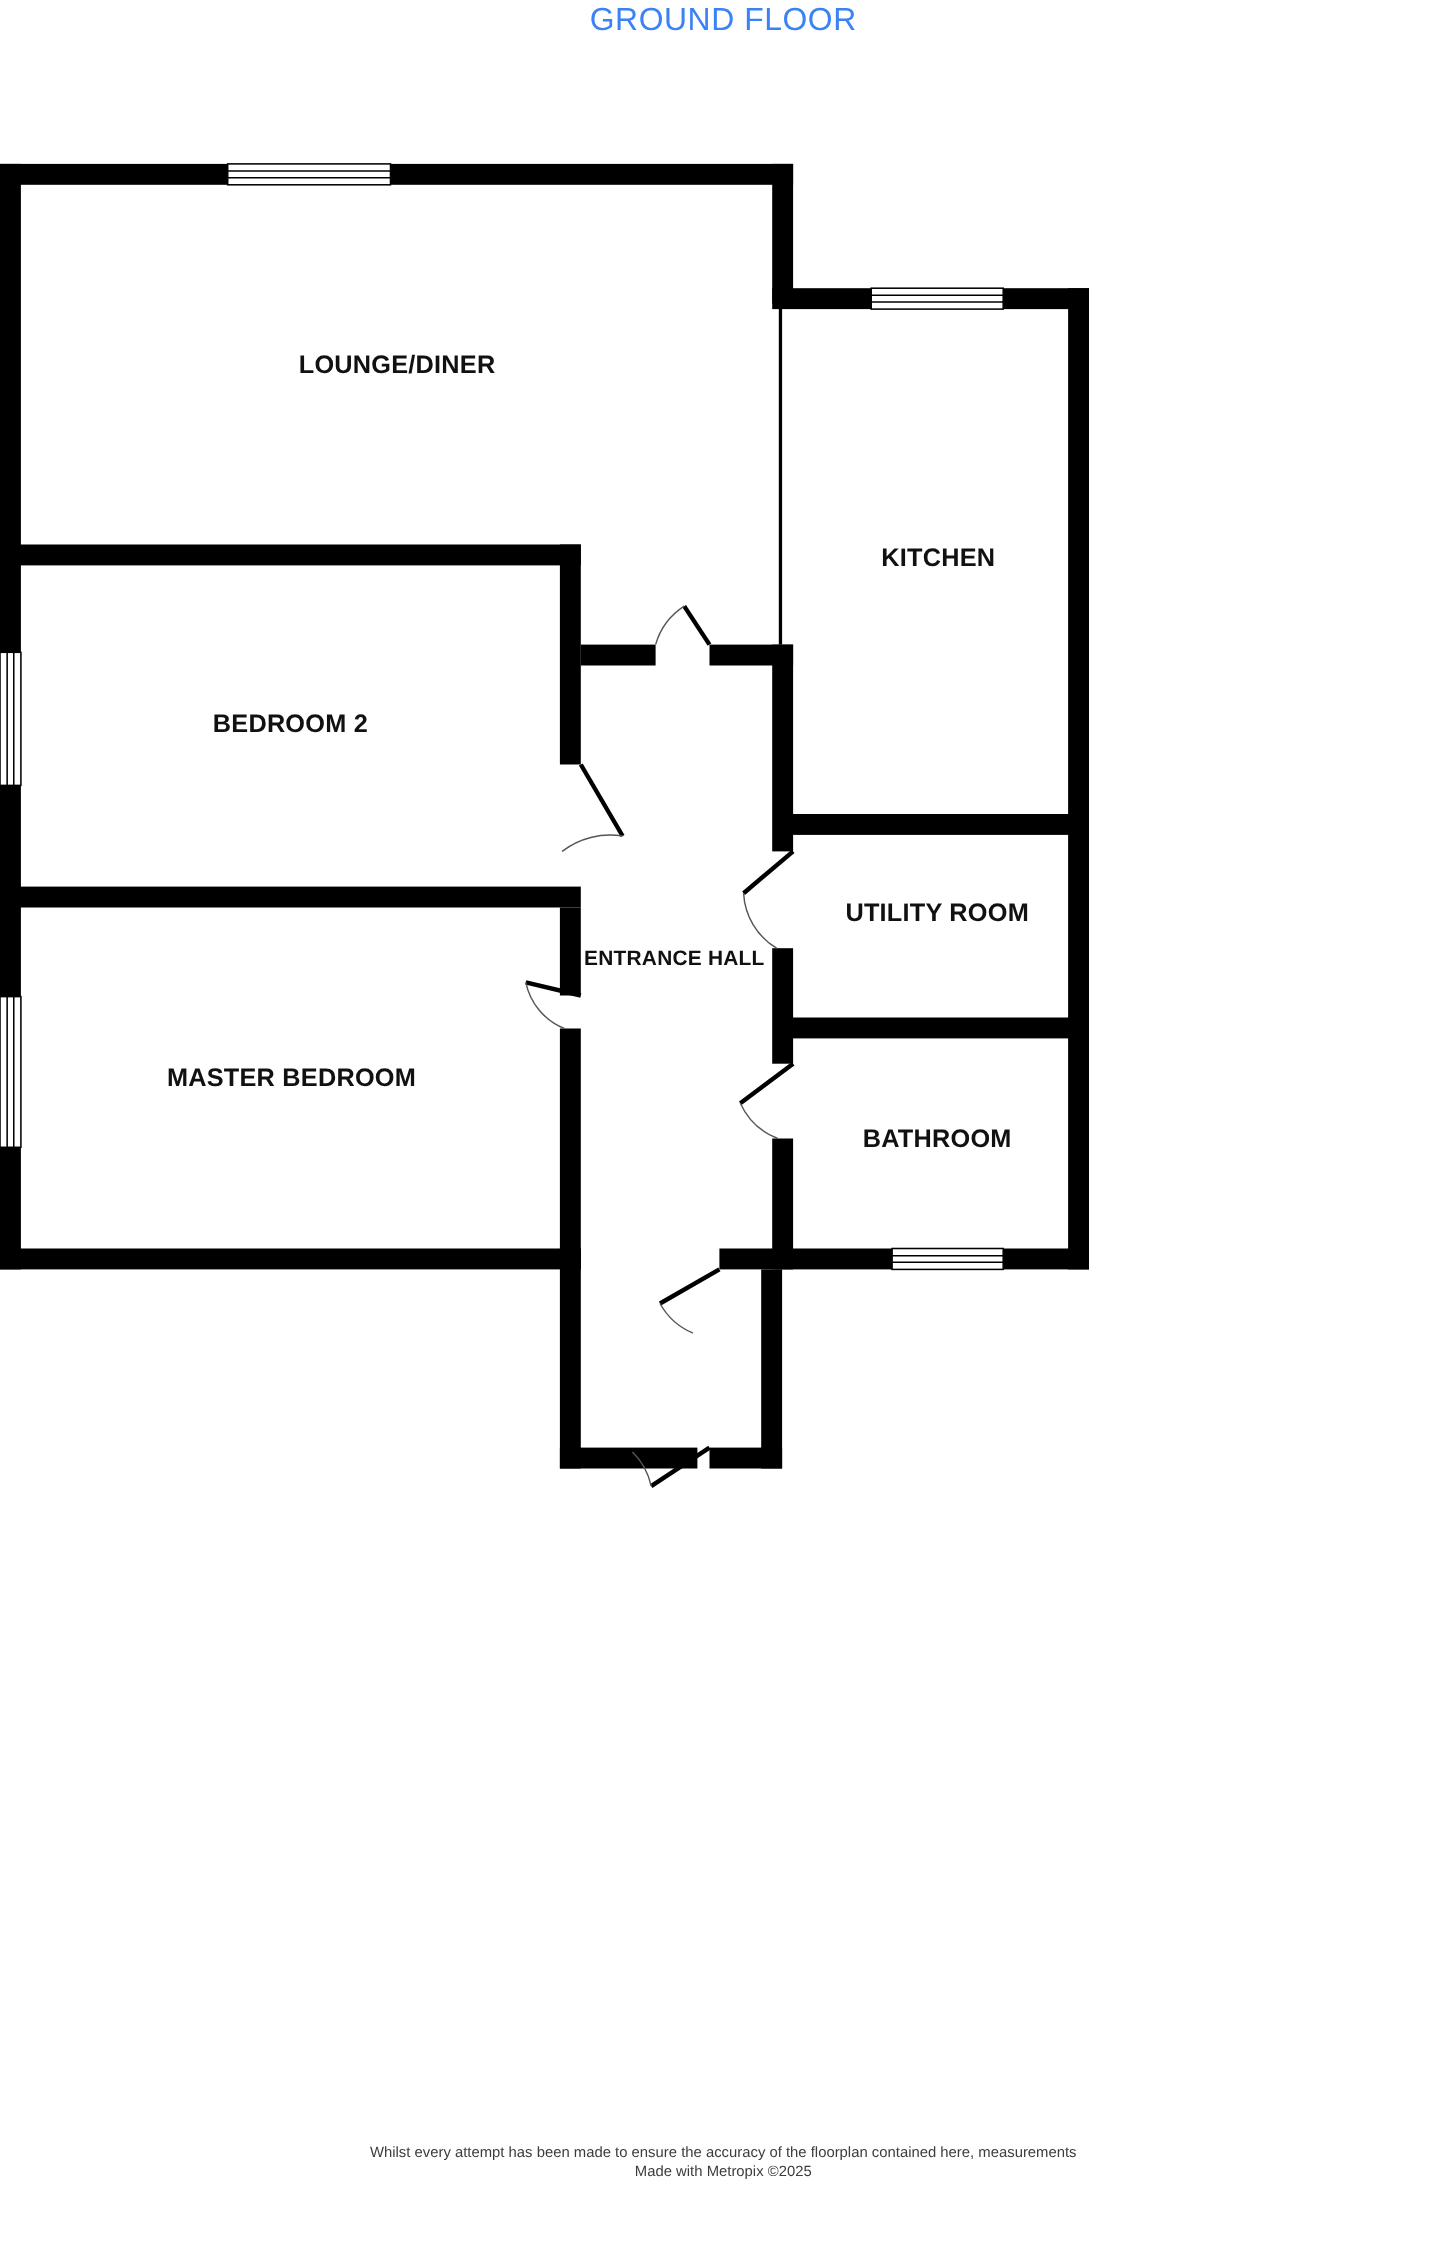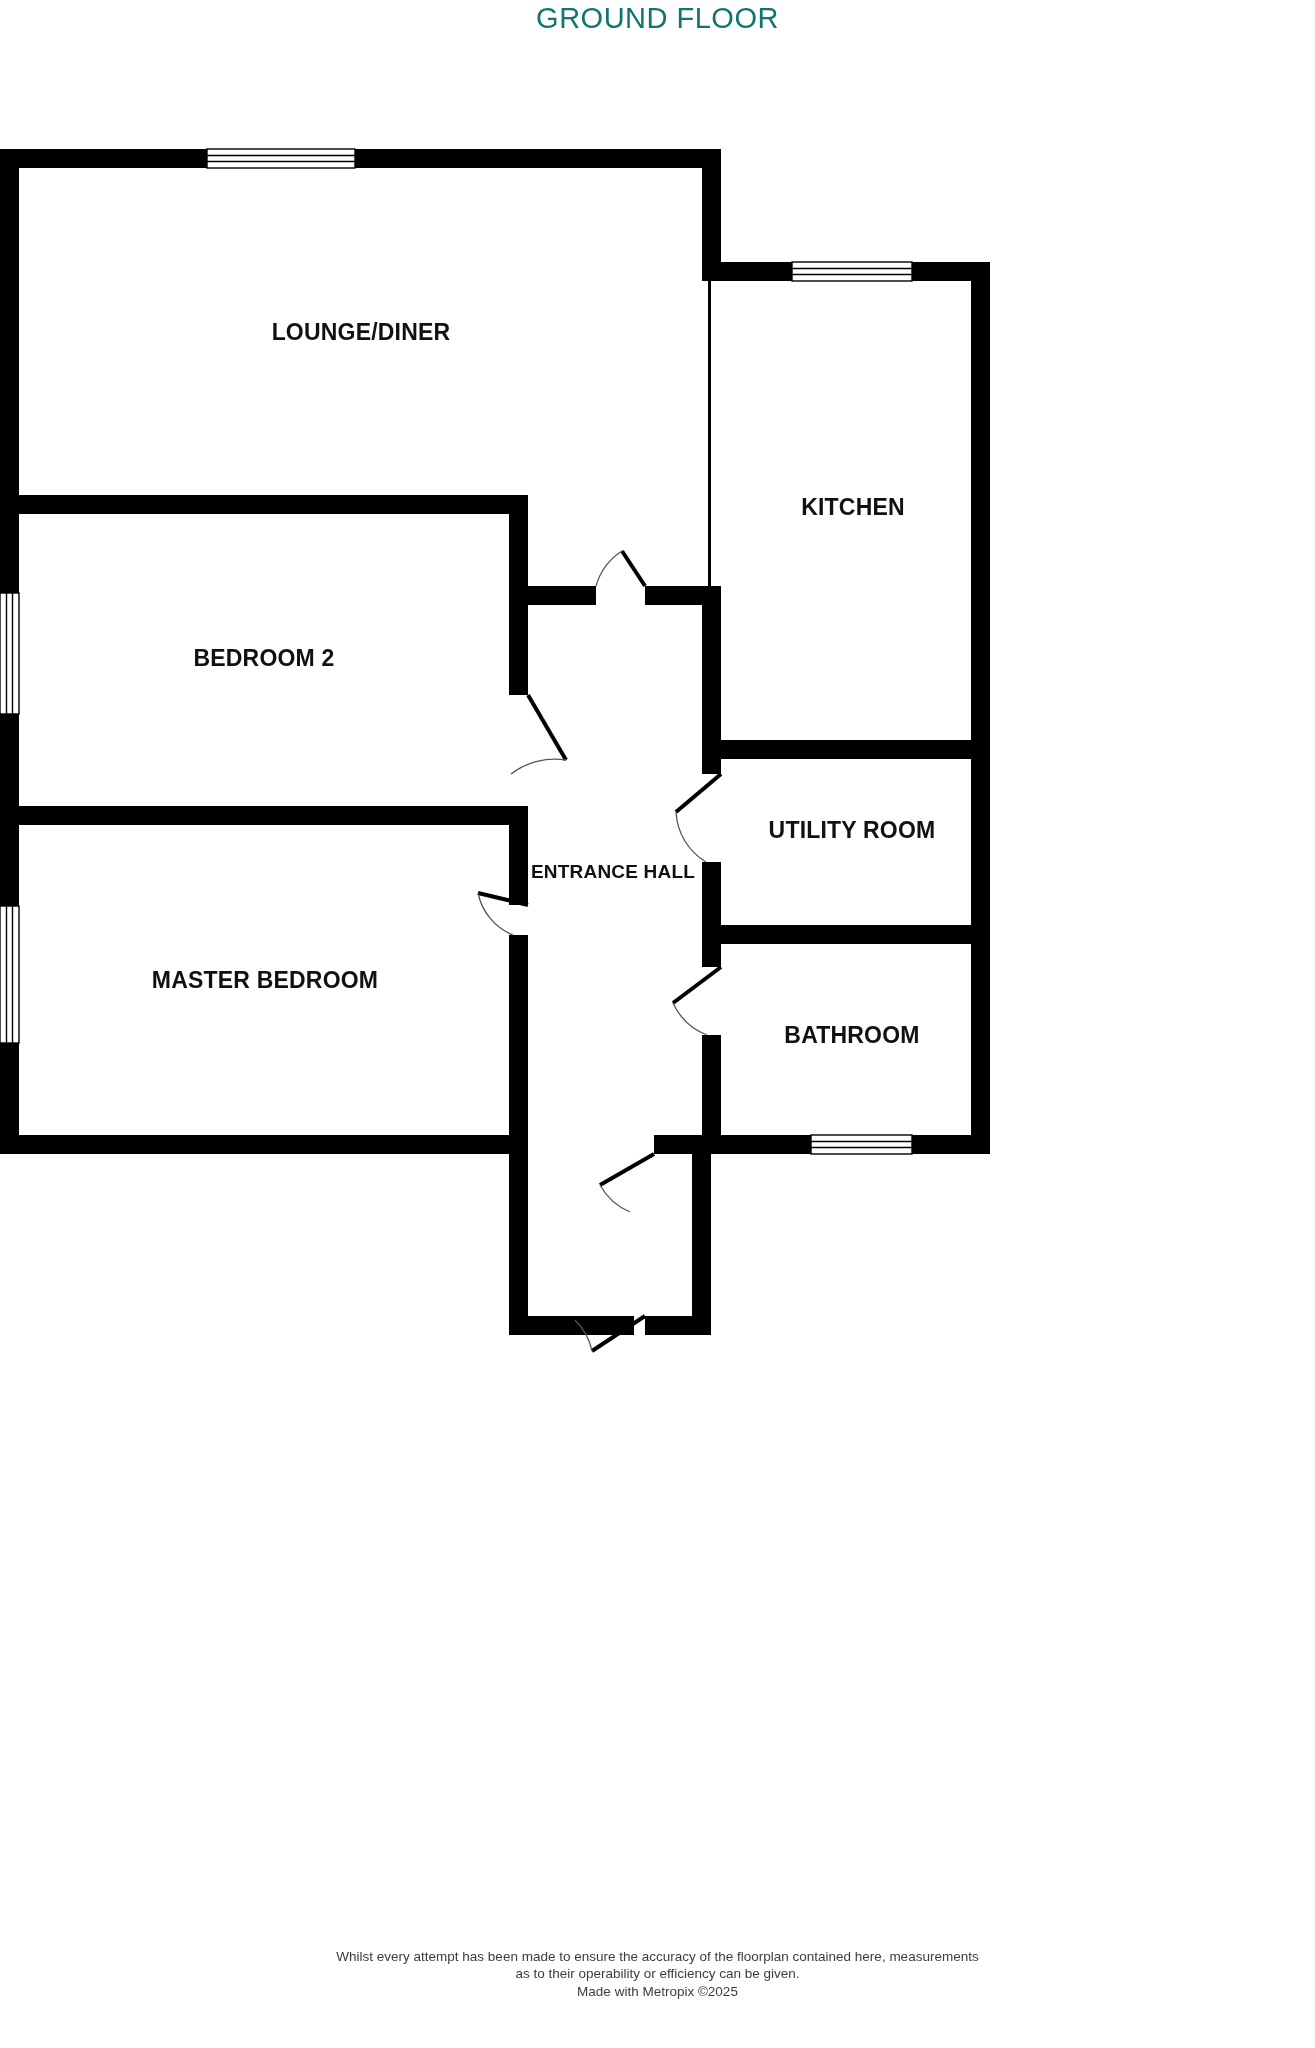--- a/index.html
+++ b/index.html
@@ -19,21 +19,21 @@
   
   #floor-title {
     position: absolute;
     top: 0px;
     left: 0;
     width: 1315px;
     text-align: center;
     font-size: 29px;
     font-weight: 400;
     letter-spacing: 0.5px;
-    color: #0f766e;
+    color: #3b82f6;
     line-height: 32px;
     padding-top: 2px;
   }
 
   
   #plan-canvas {
     position: absolute;
     left: 0px;
     top: 0px;
     width: 1312px;
@@ -215,15 +215,14 @@
 
   <div class="room-label rl-sm" style="left:613px; top:872px;">ENTRANCE HALL</div>
 
   <div class="room-label rl-lg" style="left:265px; top:980px;">MASTER BEDROOM</div>
 
   <div class="room-label rl-lg" style="left:852px; top:1035px;">BATHROOM</div>
 </div>
 
 <div id="plan-footer">
   <span class="fl">Whilst every attempt has been made to ensure the accuracy of the floorplan contained here, measurements</span>
-  <span class="fl">as to their operability or efficiency can be given.</span>
   <span class="fl-credit">Made with Metropix ©2025</span>
 </div>
 
 </body></html>

